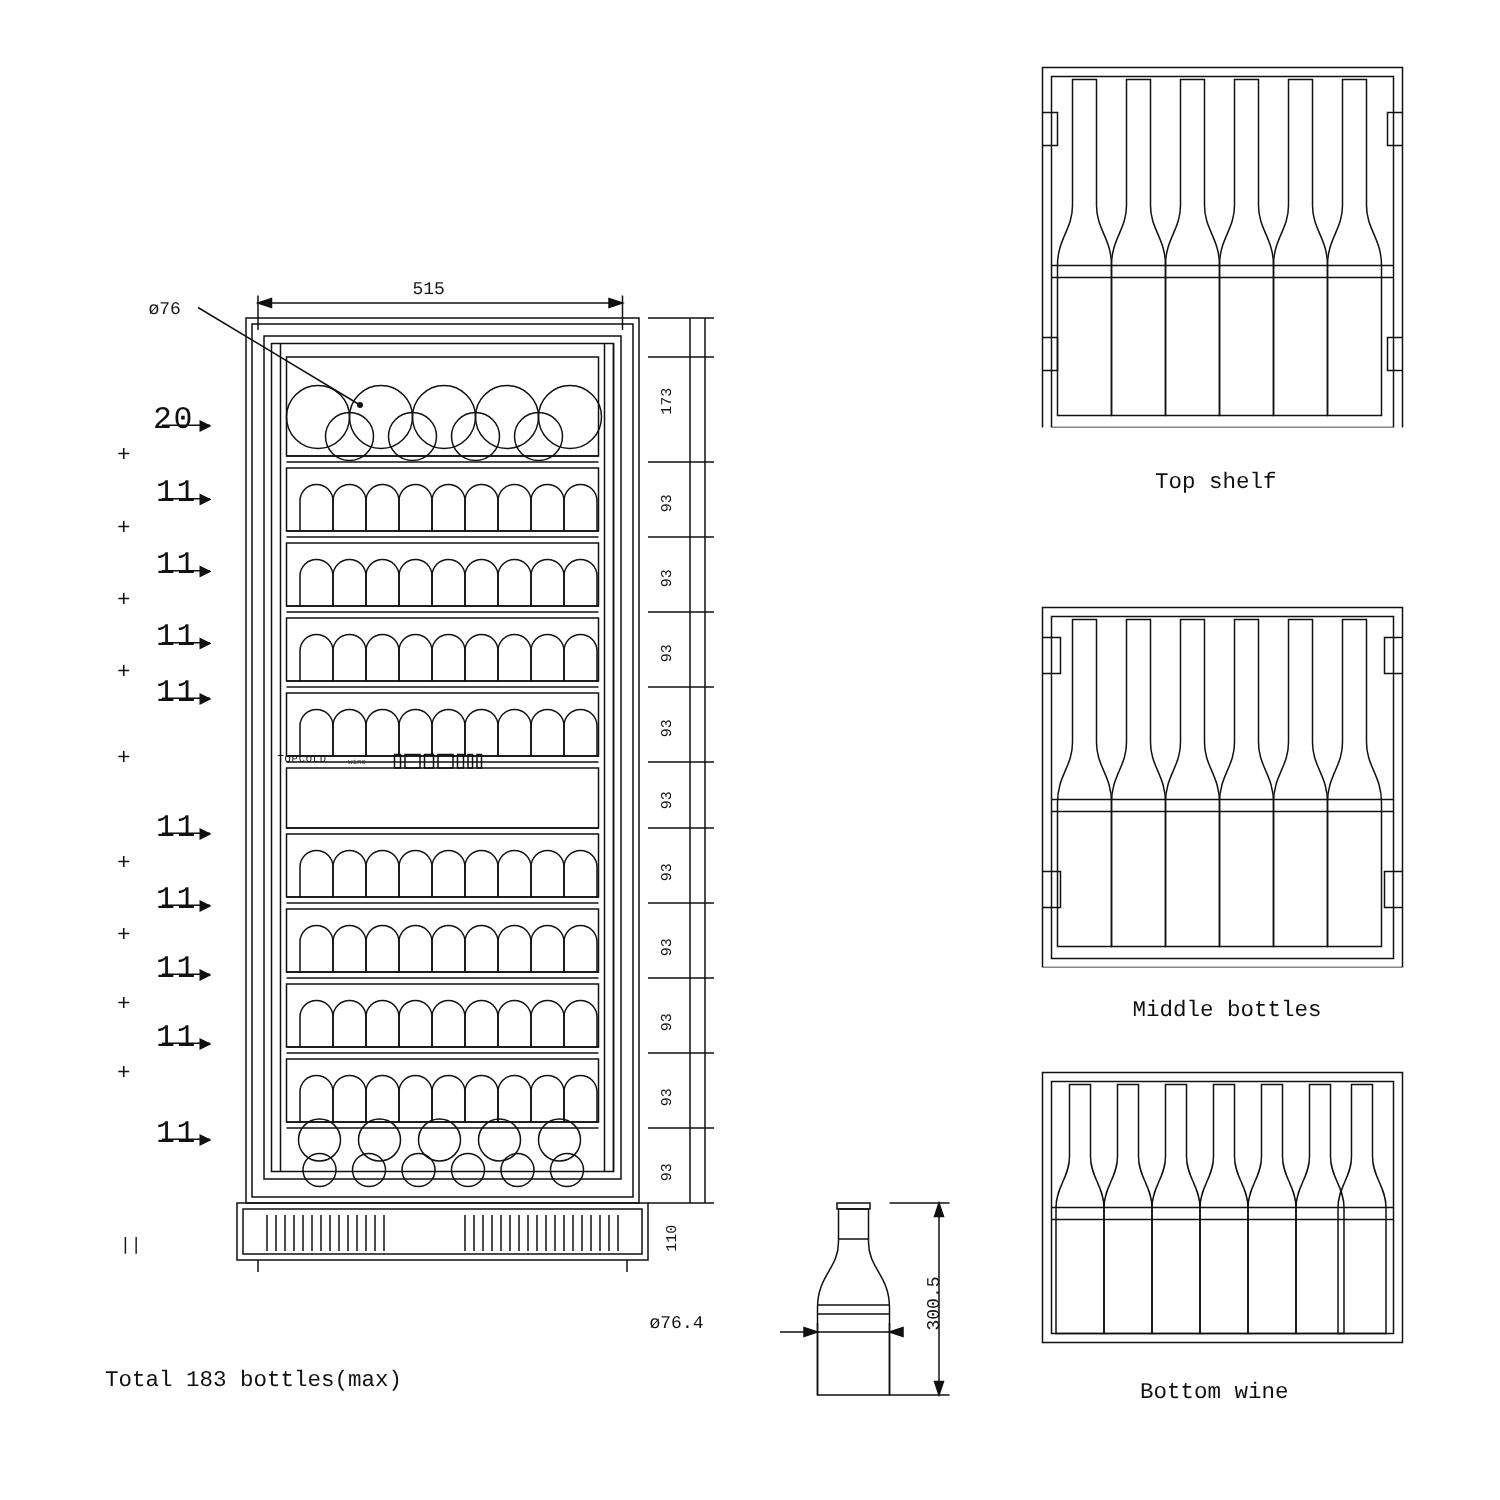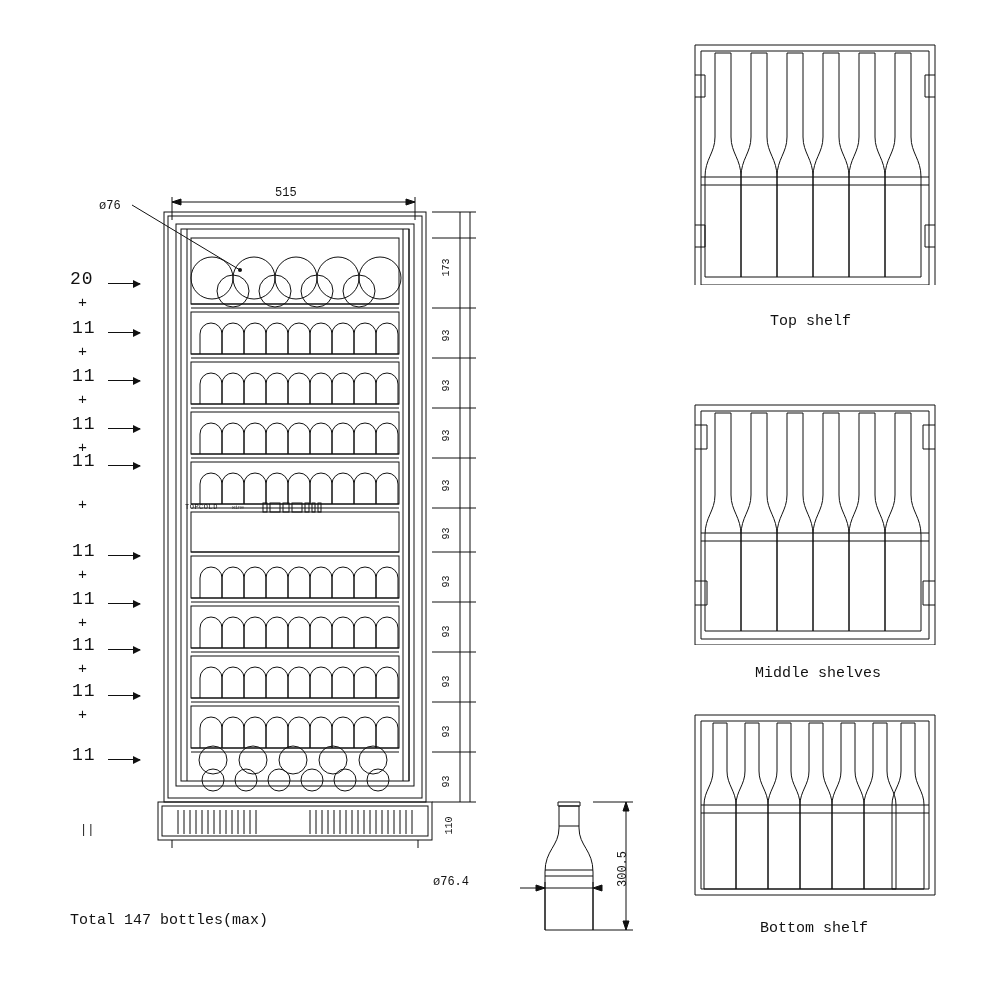--- a/index.html
+++ b/index.html
@@ -27,23 +27,24 @@
     white-space: nowrap;
   }
   .lbl.small { font-size: 12px; }
   .lbl.tiny { font-size: 10px; }
   .lbl.vert {
     transform-origin: 50% 50%;
     transform: rotate(-90deg);
   }
   .count {
     position: absolute;
-    font-size: 18px;
+    font-size: 21px;
     letter-spacing: 1px;
     color: #111;
+    margin-left: 32px;
   }
   .plus {
     position: absolute;
     font-size: 15px;
     color: #111;
   }
   .arrow {
     position: absolute;
     height: 1px;
     background: #111;
@@ -377,21 +378,21 @@
   <div class="count" style="left:72px;top:681px;">11</div>
   <div class="arrow" style="left:108px;top:695px;width:32px;"></div>
 
   <div class="plus" style="left:78px;top:707px;">+</div>
 
   <div class="count" style="left:72px;top:745px;">11</div>
   <div class="arrow" style="left:108px;top:759px;width:32px;"></div>
 
   <div class="lbl" style="left:80px;top:823px;font-size:12px;">||</div>
 
-  <div class="cap" style="left:70px;top:912px;">Total 147 bottles(max)</div>
+  <div class="cap" style="left:70px;top:912px;">Total 183 bottles(max)</div>
 
   <svg width="180" height="160" viewBox="0 0 180 160" style="position:absolute;left:500px;top:790px;">
     <g stroke="#111" fill="none" stroke-width="1">
 
       <path class="ln" d="M58 12 h22 v4 h-22 z"></path>
       <path class="ln" d="M59 16 h20 v22 c0 18 14 22 14 44 v58 h-48 v-58 c0 -22 14 -26 14 -44 z"></path>
       <line class="ln" x1="59" y1="36" x2="79" y2="36"></line>
       <line class="ln" x1="45" y1="80" x2="93" y2="80"></line>
       <line class="ln" x1="45" y1="86" x2="93" y2="86"></line>
 
@@ -450,34 +451,34 @@
         <path class="ln" d="M66 18 h16 v82 c0 16 10 22 10 40 v96 h-36 v-96 c0 -18 10 -24 10 -40 z"></path>
         <path class="ln" d="M102 18 h16 v82 c0 16 10 22 10 40 v96 h-36 v-96 c0 -18 10 -24 10 -40 z"></path>
         <path class="ln" d="M138 18 h16 v82 c0 16 10 22 10 40 v96 h-36 v-96 c0 -18 10 -24 10 -40 z"></path>
         <path class="ln" d="M174 18 h16 v82 c0 16 10 22 10 40 v96 h-36 v-96 c0 -18 10 -24 10 -40 z"></path>
         <path class="ln" d="M210 18 h16 v82 c0 16 10 22 10 40 v96 h-36 v-96 c0 -18 10 -24 10 -40 z"></path>
       </g>
       <line class="ln" x1="16" y1="138" x2="244" y2="138"></line>
       <line class="ln" x1="16" y1="146" x2="244" y2="146"></line>
     </g>
   </svg>
-  <div class="cap" style="left:755px;top:665px;">Middle shelves</div>
+  <div class="cap" style="left:755px;top:665px;">Middle bottles</div>
 
   <svg width="260" height="200" viewBox="0 0 260 200" style="position:absolute;left:685px;top:705px;">
     <g stroke="#111" fill="none" stroke-width="1">
       <path class="ln" d="M10 10 h240 v180 h-240 z"></path>
       <path class="ln" d="M16 16 h228 v168 h-228 z"></path>
       <g>
         <path class="ln" d="M28 18 h14 v48 c0 14 9 20 9 34 v84 h-32 v-84 c0 -14 9 -20 9 -34 z"></path>
         <path class="ln" d="M60 18 h14 v48 c0 14 9 20 9 34 v84 h-32 v-84 c0 -14 9 -20 9 -34 z"></path>
         <path class="ln" d="M92 18 h14 v48 c0 14 9 20 9 34 v84 h-32 v-84 c0 -14 9 -20 9 -34 z"></path>
         <path class="ln" d="M124 18 h14 v48 c0 14 9 20 9 34 v84 h-32 v-84 c0 -14 9 -20 9 -34 z"></path>
         <path class="ln" d="M156 18 h14 v48 c0 14 9 20 9 34 v84 h-32 v-84 c0 -14 9 -20 9 -34 z"></path>
         <path class="ln" d="M188 18 h14 v48 c0 14 9 20 9 34 v84 h-32 v-84 c0 -14 9 -20 9 -34 z"></path>
         <path class="ln" d="M216 18 h14 v48 c0 14 9 20 9 34 v84 h-32 v-84 c0 -14 9 -20 9 -34 z"></path>
       </g>
       <line class="ln" x1="16" y1="100" x2="244" y2="100"></line>
       <line class="ln" x1="16" y1="108" x2="244" y2="108"></line>
     </g>
   </svg>
-  <div class="cap" style="left:760px;top:920px;">Bottom shelf</div>
+  <div class="cap" style="left:760px;top:920px;">Bottom wine</div>
 
 </div>
 
 </body></html>

